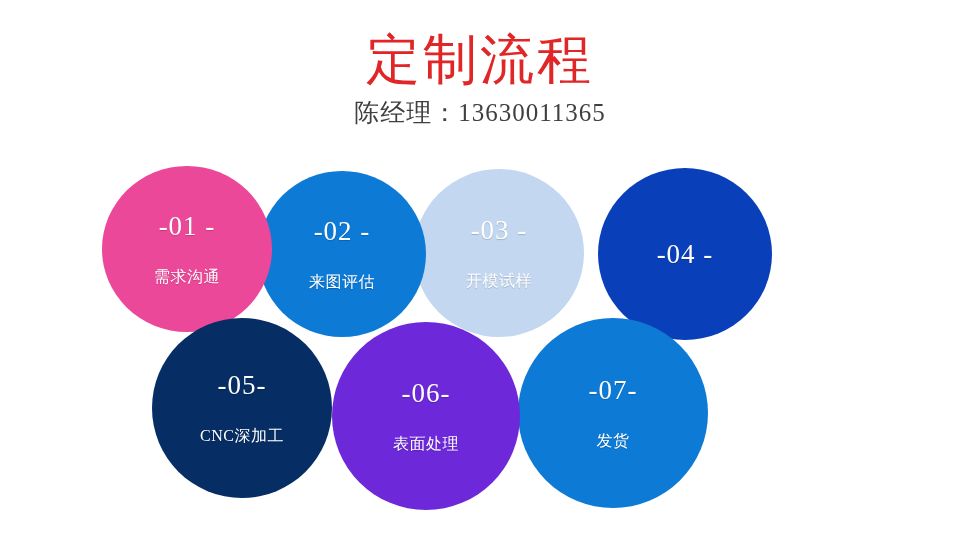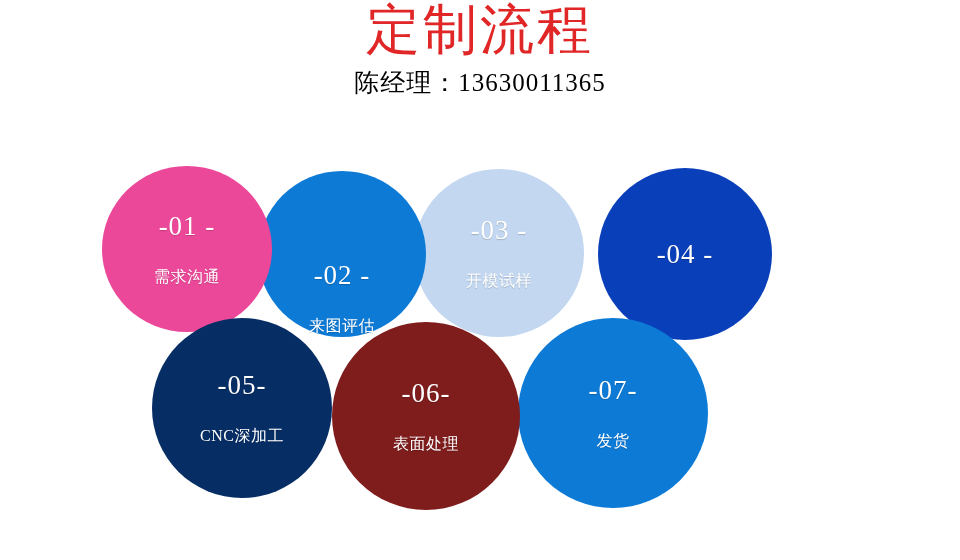--- a/index.html
+++ b/index.html
@@ -23,20 +23,21 @@
   
   #header {
     position: absolute;
     left: 0;
     top: 0;
     width: 960px;
     text-align: center;
   }
   #title {
     margin: 0;
+    padding-top: 30px;
     font-family: "Liberation Serif", "DejaVu Serif", serif;
     font-size: 54px;
     line-height: 60px;
     font-weight: 400;
     letter-spacing: 3px;
     color: #e02626;
     white-space: nowrap;
   }
   #subtitle {
     margin: 0;
@@ -86,35 +87,35 @@
   #node-2 { left: 258px; top: 171px; width: 168px; height: 166px; }
   #node-3 { left: 414px; top: 169px; width: 170px; height: 168px; text-align: center; }
   #node-4 { left: 598px; top: 168px; width: 174px; height: 172px; }
   
   #node-5 { left: 152px; top: 318px; width: 180px; height: 180px; }
   #node-6 { left: 332px; top: 322px; width: 188px; height: 188px; }
   #node-7 { left: 518px; top: 318px; width: 190px; height: 190px; }
 
   
   #node-3 { z-index: 1; }
-  #node-2 { z-index: 2; justify-content: flex-end; }
+  #node-2 { z-index: 2; }
   #node-4 { z-index: 2; }
   #node-1 { z-index: 3; }
   #node-7 { z-index: 4; }
   #node-6 { z-index: 5; }
   #node-5 { z-index: 6; }
 </style>
 </head>
 <body style="background: rgb(255, 255, 255);">
 
 <div id="slide" style="background: rgb(255, 255, 255);">
 
   <div id="header">
     <div id="title" style="color: rgb(224, 38, 38);">定制流程</div>
-    <div id="subtitle" style="color: #000000;">陈经理：13630011365</div>
+    <div id="subtitle" style="color: #404040;">陈经理：13630011365</div>
   </div>
 
   <div class="node" id="node-1" style="background: #ec4899;">
     <div class="node-num">-01 -</div>
     <div class="node-label">需求沟通</div>
   </div>
 
   <div class="node" id="node-2" style="background: rgb(13, 122, 214);">
     <div class="node-num">-02 -</div>
     <div class="node-label">来图评估</div>
@@ -127,21 +128,21 @@
 
   <div class="node" id="node-4" style="background: rgb(10, 63, 186);">
     <div class="node-num">-04 -</div>
   </div>
 
   <div class="node" id="node-5" style="background: rgb(6, 45, 100);">
     <div class="node-num">-05-</div>
     <div class="node-label">CNC深加工</div>
   </div>
 
-  <div class="node" id="node-6" style="background: #7f1d1d;">
+  <div class="node" id="node-6" style="background: #6d28d9;">
     <div class="node-num">-06-</div>
     <div class="node-label">表面处理</div>
   </div>
 
   <div class="node" id="node-7" style="background: rgb(13, 122, 214);">
     <div class="node-num">-07-</div>
     <div class="node-label">发货</div>
   </div>
 
 </div>

